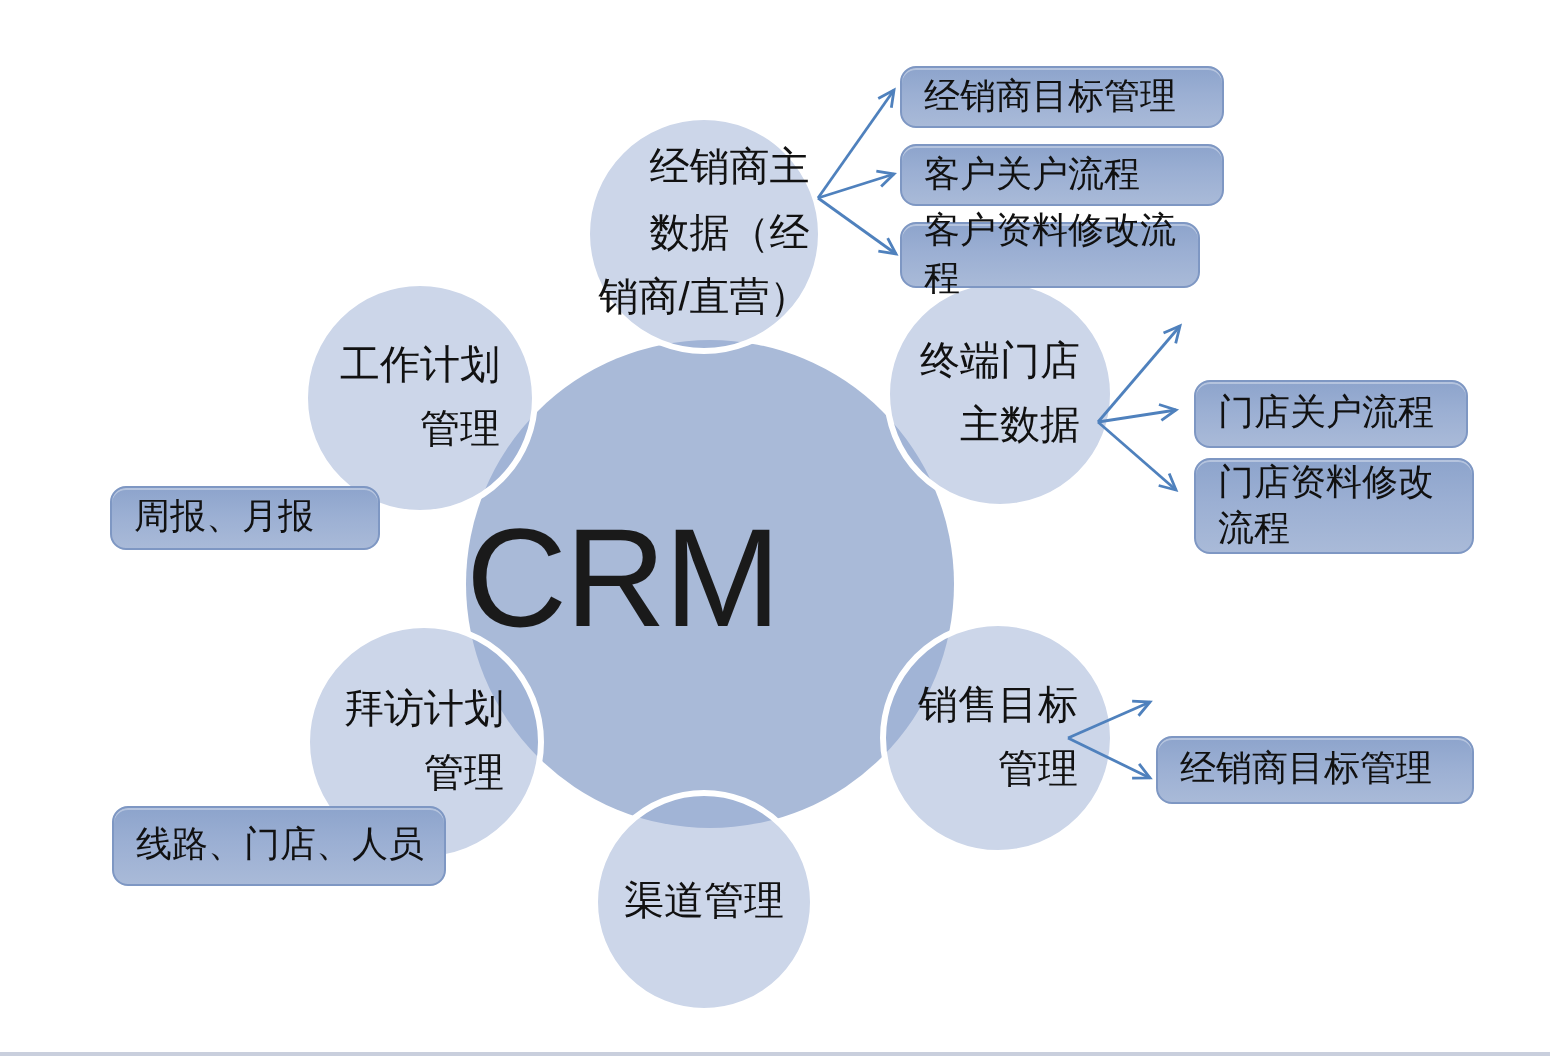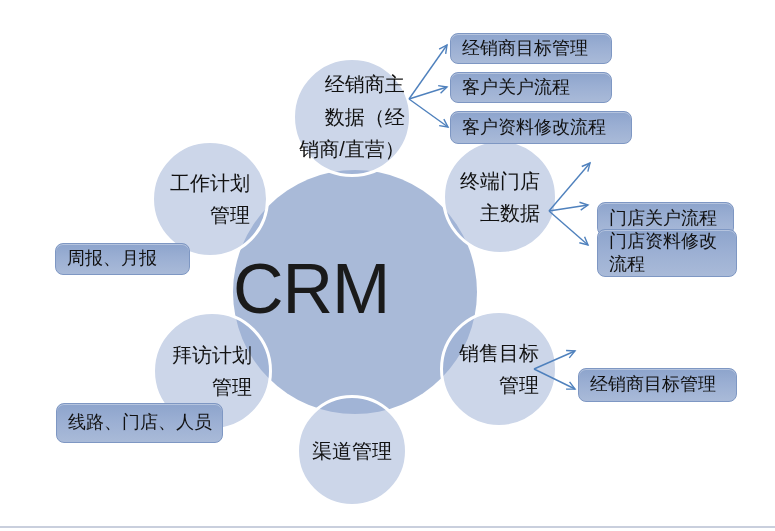--- a/index.html
+++ b/index.html
@@ -105,25 +105,25 @@
     <line class="arrow-line" x1="534" y1="369" x2="575" y2="351" marker-end="url(#ah)"></line>
     <line class="arrow-line" x1="534" y1="369" x2="575" y2="389" marker-end="url(#ah)"></line>
   </svg>
 
   <div class="pill" style="left:450px;top:33px;width:162px;height:31px;">
     <span>经销商目标管理</span>
   </div>
   <div class="pill" style="left:450px;top:72px;width:162px;height:31px;">
     <span>客户关户流程</span>
   </div>
-  <div class="pill" style="left:450px;top:111px;width:182px;height:33px;">
+  <div class="pill" style="left:450px;top:111px;width:150px;height:33px;">
     <span>客户资料修改流程</span>
   </div>
 
-  <div class="pill" style="left:597px;top:190px;width:137px;height:34px;margin-top:12px;">
+  <div class="pill" style="left:597px;top:190px;width:137px;height:34px;">
     <span>门店关户流程</span>
   </div>
   <div class="pill" style="left:597px;top:229px;width:140px;height:48px;">
     <span>门店资料修改流程</span>
   </div>
 
   <div class="pill" style="left:578px;top:368px;width:159px;height:34px;">
     <span>经销商目标管理</span>
   </div>
 

